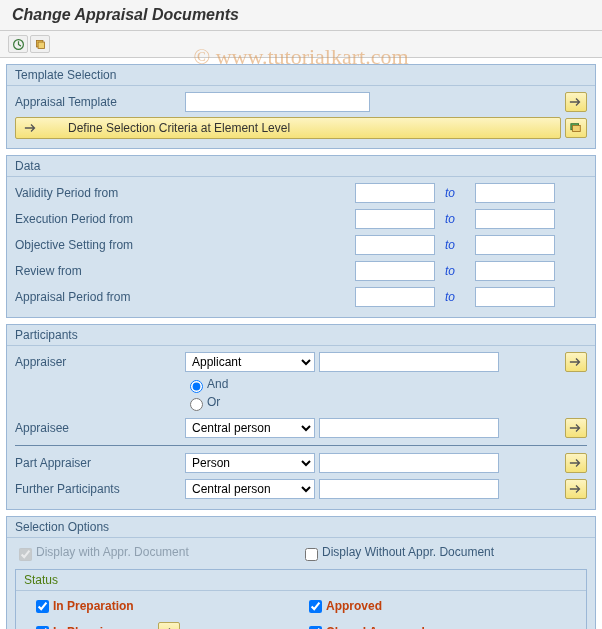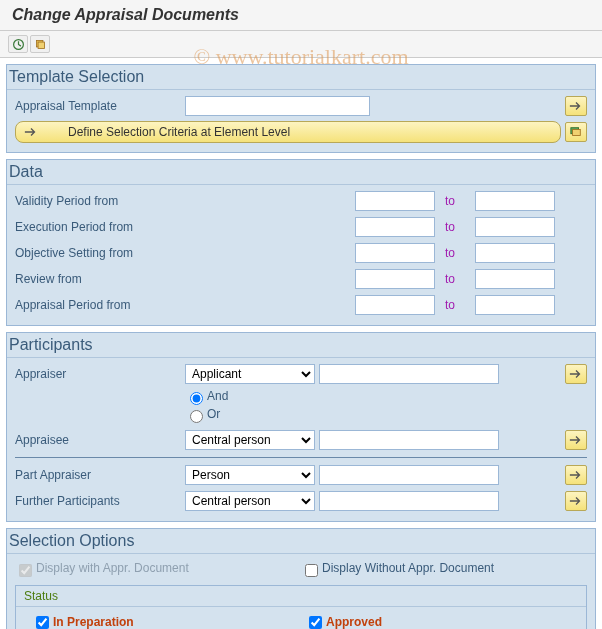--- a/index.html
+++ b/index.html
@@ -46,23 +46,23 @@
     padding: 6px;
     background: #fff;
   }
   .panel {
     border: 1px solid #9bb7d6;
     background: #d4e2ee;
     margin-bottom: 6px;
     padding: 0;
   }
   .panel-title {
-    padding: 3px 2px;
+    padding: 3px 8px;
     color: #3a5b7a;
-    font-size: 16px;
+    font-size: 12px;
     border-bottom: 1px solid #b0c6dc;
   }
   .panel-body {
     padding: 5px 8px;
   }
   .row {
     display: flex;
     align-items: center;
     margin-bottom: 4px;
     min-height: 22px;
@@ -83,23 +83,24 @@
     height: 20px;
     border: 1px solid #9bb7d6;
     background: #fff;
     padding: 1px 4px;
     font-size: 12px;
   }
   .field-mid { width: 185px; }
   .field-date { width: 80px; }
   .to-label {
     margin: 0 10px;
-    color: #a21caf;
+    color: #1d4ed8;
     font-size: 12px;
     width: 20px;
+    font-style: italic;
   }
   .select {
     height: 20px;
     border: 1px solid #9bb7d6;
     background: #fff;
     font-size: 12px;
     width: 130px;
     padding: 0 2px;
   }
   .arrow-btn {
@@ -112,21 +113,21 @@
     align-items: center;
     justify-content: center;
     cursor: pointer;
     margin-left: 4px;
   }
   .arrow-btn svg { width: 14px; height: 12px; }
   .bar-btn {
     height: 22px;
     background: linear-gradient(#fdf4c0, #f5e27a);
     border: 1px solid #b8a857;
-    border-radius: 8px;
+    border-radius: 2px;
     display: flex;
     align-items: center;
     padding: 0 8px;
     cursor: pointer;
     color: #333;
     flex: 1;
   }
   .bar-btn svg { width: 14px; height: 12px; margin-right: 30px; }
   .radio-row {
     display: flex;

